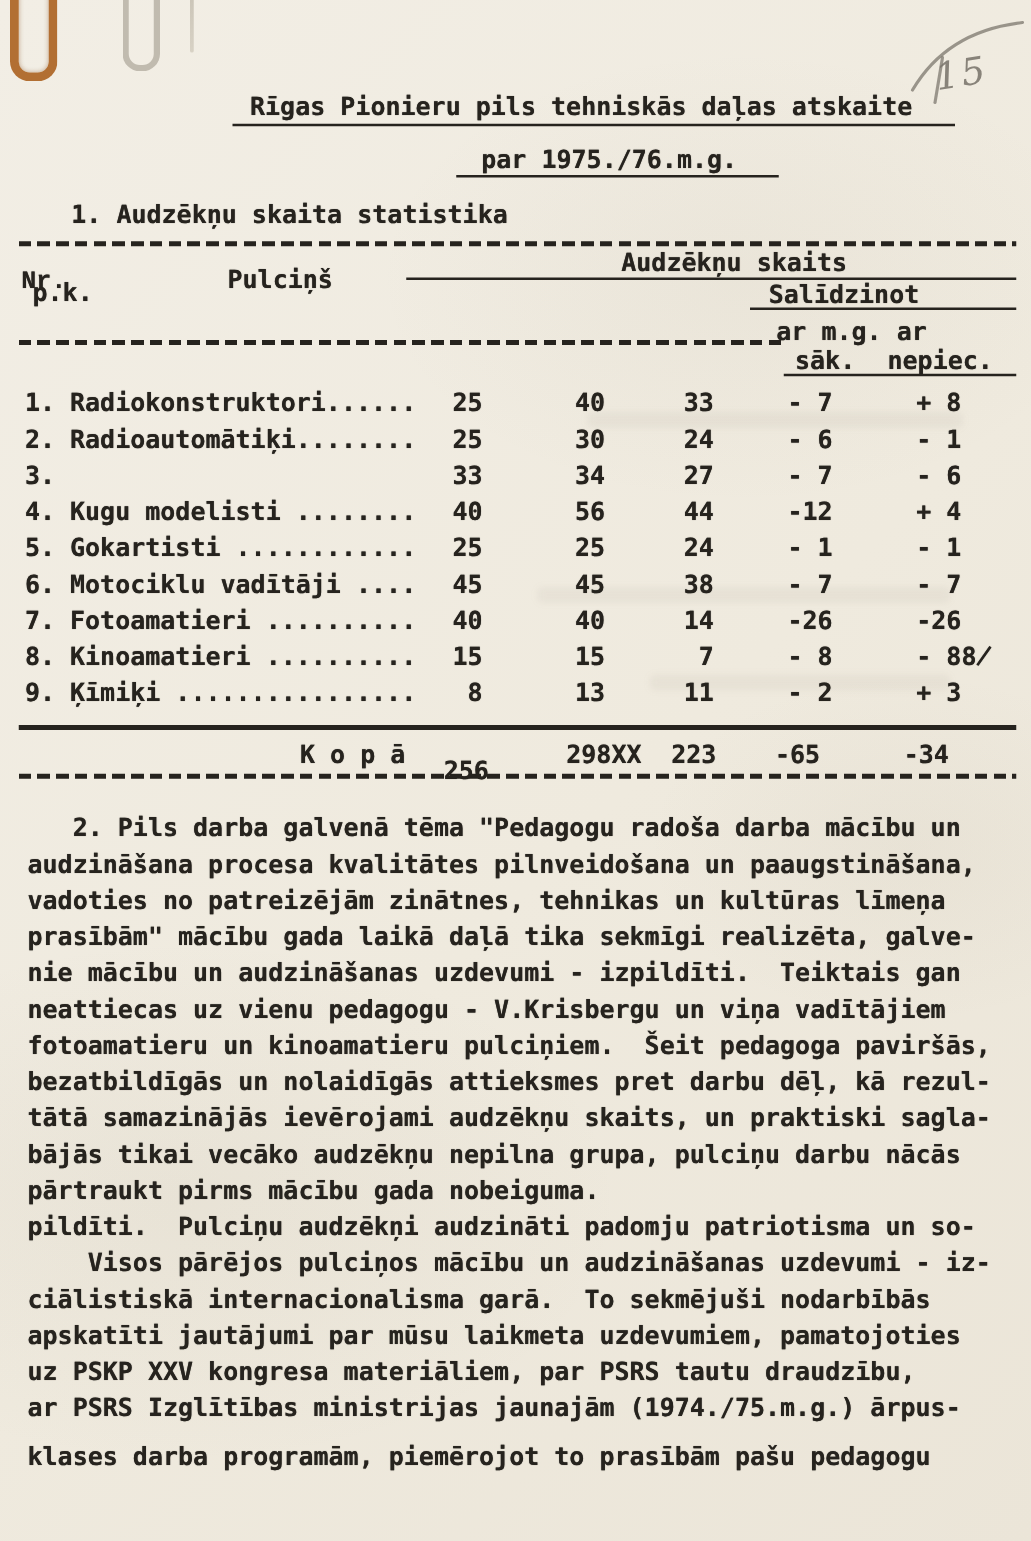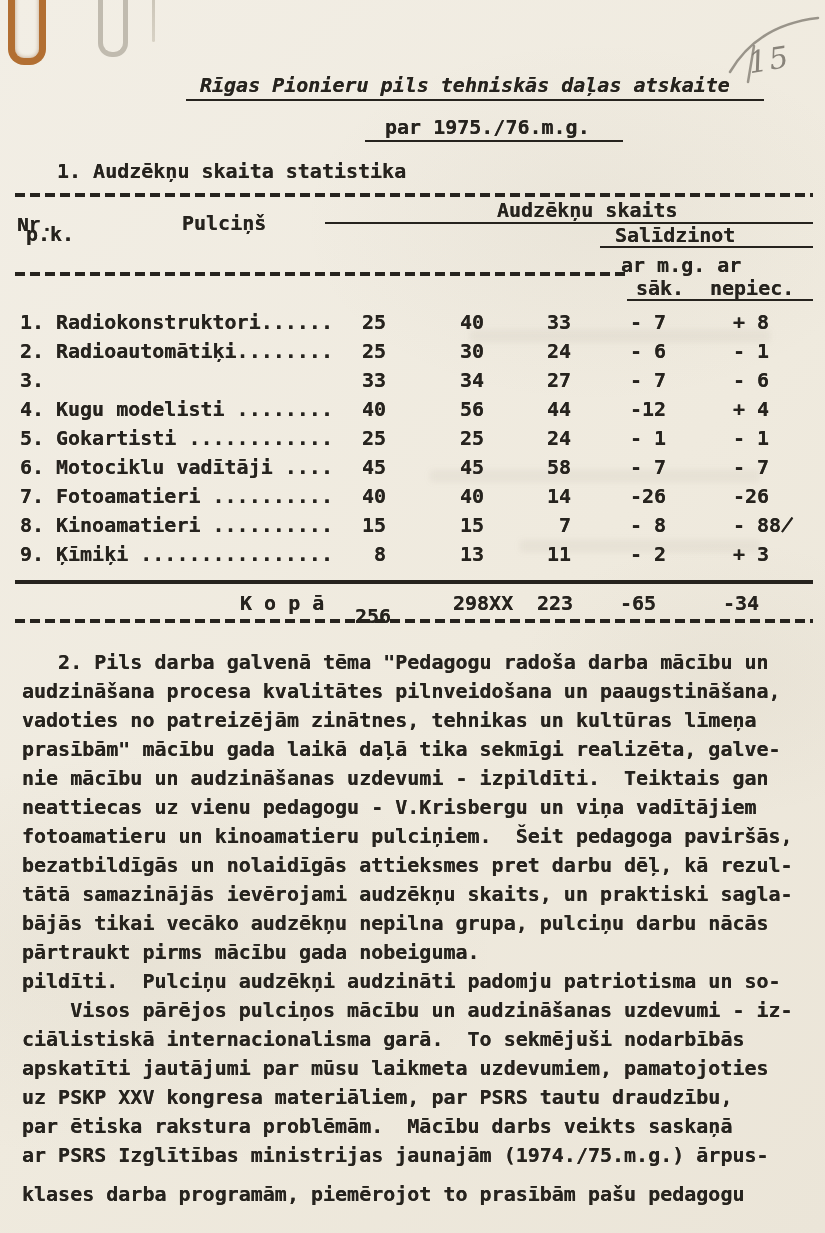--- a/index.html
+++ b/index.html
@@ -74,21 +74,21 @@
       <path d="M6 64 C 26 30, 58 14, 94 10" fill="none" stroke="#837e74" stroke-width="2.5" stroke-linecap="round" opacity="0.8"></path>
       <path d="M30 38 L 24 74" fill="none" stroke="#7d786f" stroke-width="2.5" stroke-linecap="round" opacity="0.75"></path>
     </svg>
     <span class="pencil-num">15</span>
   </div>
 
   <div class="ghost" style="left:470px;top:330px;width:300px;height:12px;"></div>
   <div class="ghost" style="left:430px;top:470px;width:330px;height:12px;"></div>
   <div class="ghost" style="left:520px;top:540px;width:240px;height:12px;"></div>
 
-  <span class="t" style="left:200px;top:74px;font-style:italic;">Rīgas Pionieru pils tehniskās daļas atskaite</span>
+  <span class="t" style="left:200px;top:74px;">Rīgas Pionieru pils tehniskās daļas atskaite</span>
   <div class="u" style="left:186px;top:99px;width:578px;"></div>
   <span class="t" style="left:385px;top:116px;">par 1975./76.m.g.</span>
   <div class="u" style="left:365px;top:140px;width:258px;"></div>
 
   <span class="t" style="left:57px;top:160px;">1. Audzēkņu skaita statistika</span>
 
   <div class="dashed" style="left:15px;top:193px;width:798px;"></div>
 
   <span class="t" style="left:17px;top:215px;font-family:Liberation Mono, monospace;">Nr.</span>
   <span class="t" style="left:26px;top:223px;">p.k.</span>
@@ -151,21 +151,21 @@
       <span class="c-n2">25</span>
       <span class="c-n3">24</span>
       <span class="c-s1">- 1</span>
       <span class="c-s2">- 1</span>
     </div>
       <div class="trow" style="top: 455px;">
       <span class="c-nr">6.</span>
       <span class="c-name">Motociklu vadītāji ....</span>
       <span class="c-n1">45</span>
       <span class="c-n2">45</span>
-      <span class="c-n3">58</span>
+      <span class="c-n3">38</span>
       <span class="c-s1">- 7</span>
       <span class="c-s2">- 7</span>
     </div>
       <div class="trow" style="top: 484px;">
       <span class="c-nr">7.</span>
       <span class="c-name">Fotoamatieri ..........</span>
       <span class="c-n1">40</span>
       <span class="c-n2">40</span>
       <span class="c-n3">14</span>
       <span class="c-s1">-26</span>
@@ -212,18 +212,17 @@
       <div class="para-line">fotoamatieru un kinoamatieru pulciņiem.  Šeit pedagoga paviršās,</div>
       <div class="para-line">bezatbildīgās un nolaidīgās attieksmes pret darbu dēļ, kā rezul-</div>
       <div class="para-line">tātā samazinājās ievērojami audzēkņu skaits, un praktiski sagla-</div>
       <div class="para-line">bājās tikai vecāko audzēkņu nepilna grupa, pulciņu darbu nācās</div>
       <div class="para-line">pārtraukt pirms mācību gada nobeiguma.</div>
       <div class="para-line">pildīti.  Pulciņu audzēkņi audzināti padomju patriotisma un so-</div>
       <div class="para-line">    Visos pārējos pulciņos mācību un audzināšanas uzdevumi - iz-</div>
       <div class="para-line">ciālistiskā internacionalisma garā.  To sekmējuši nodarbībās</div>
       <div class="para-line">apskatīti jautājumi par mūsu laikmeta uzdevumiem, pamatojoties</div>
       <div class="para-line">uz PSKP XXV kongresa materiāliem, par PSRS tautu draudzību,</div>
-      <div class="para-line">par ētiska rakstura problēmām.  Mācību darbs veikts saskaņā</div>
       <div class="para-line">ar PSRS Izglītības ministrijas jaunajām (1974./75.m.g.) ārpus-</div>
       <div class="para-line gap">klases darba programām, piemērojot to prasībām pašu pedagogu</div>
     </div>
 
 </div>
 
 </body></html>

